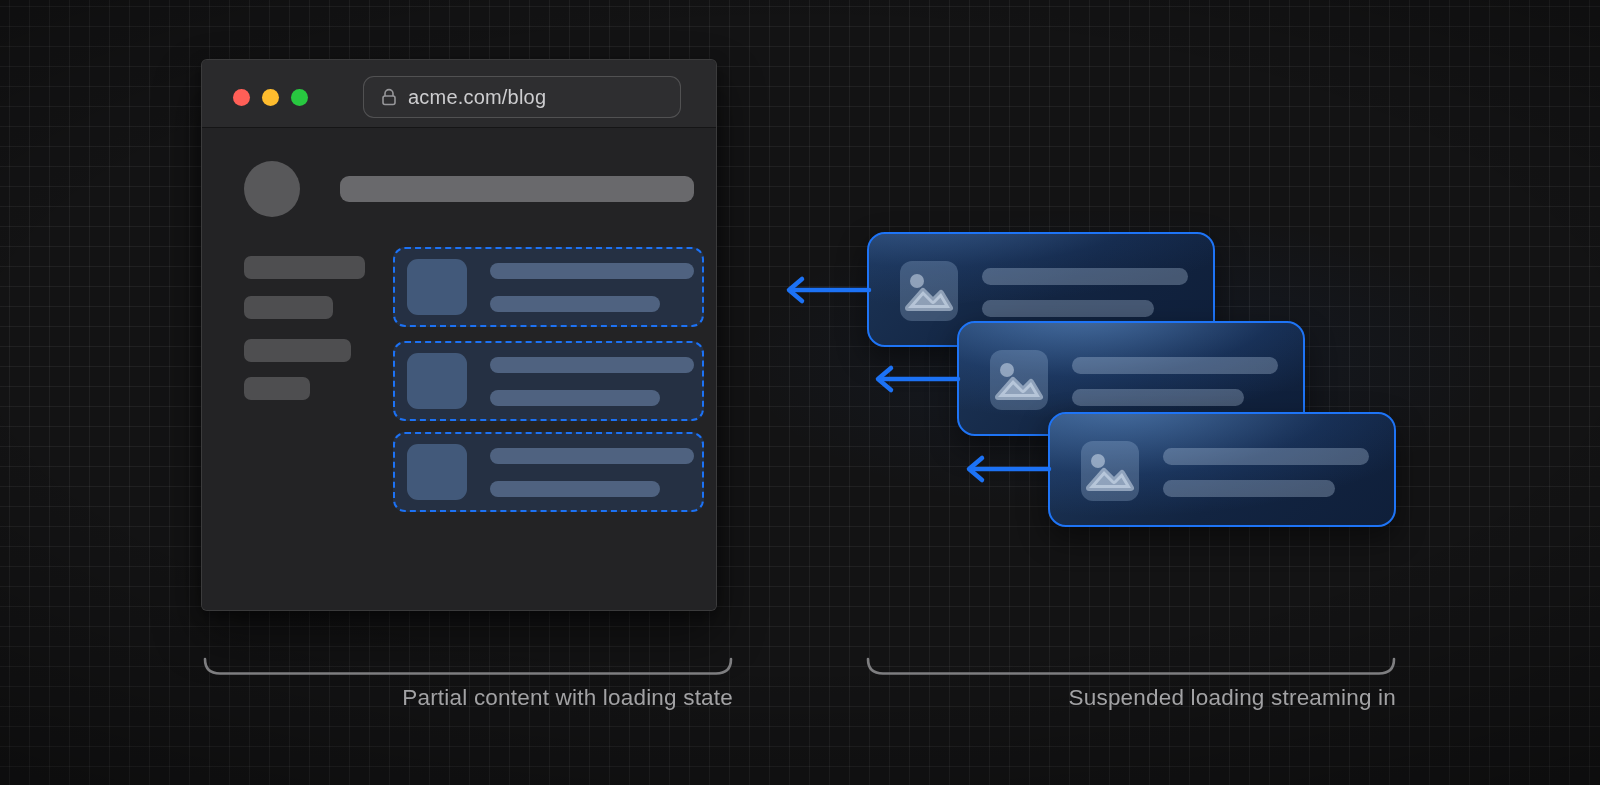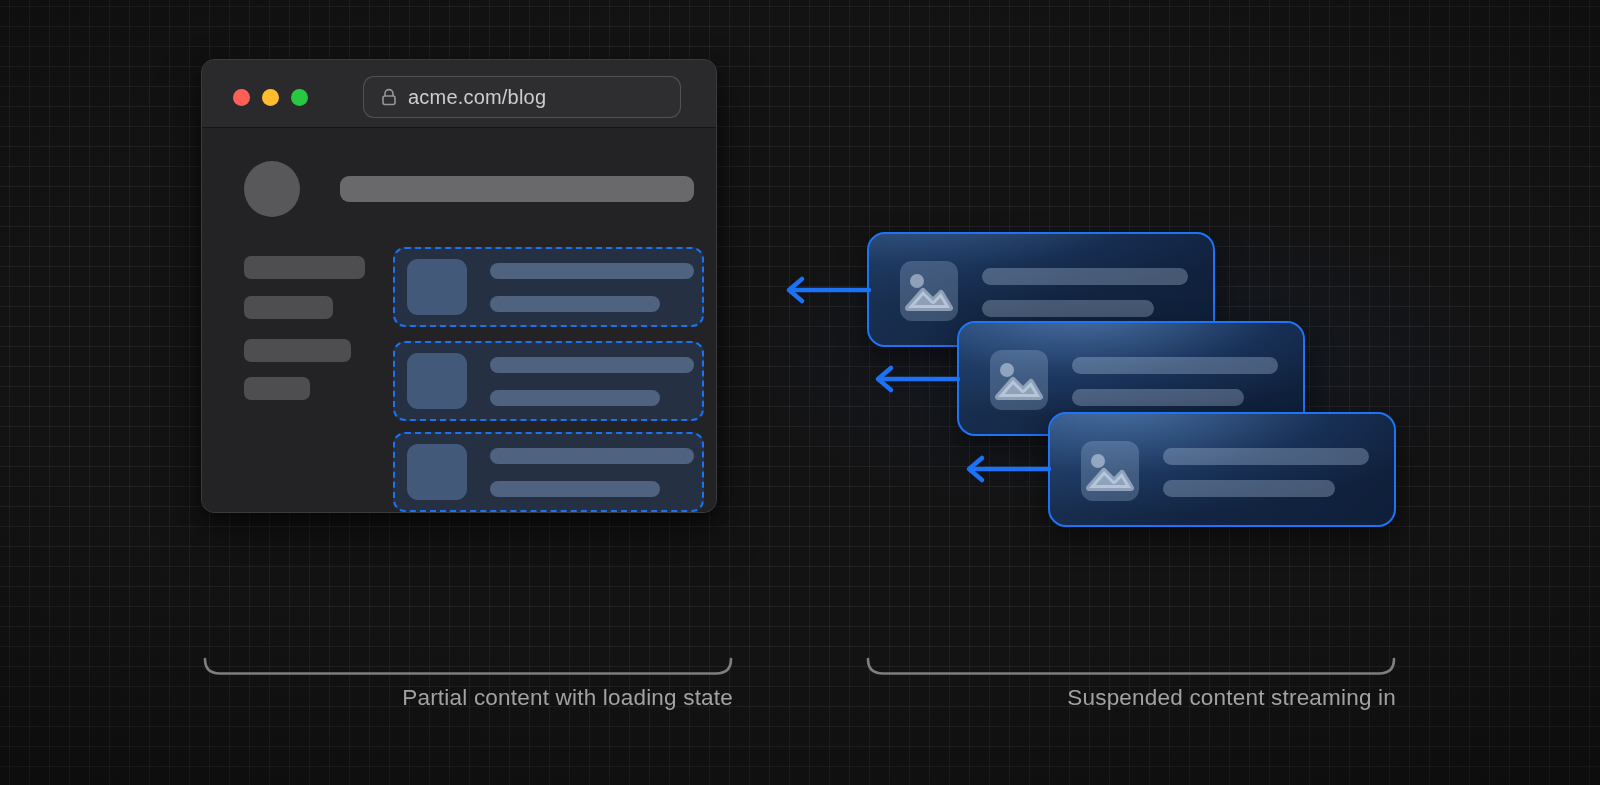--- a/index.html
+++ b/index.html
@@ -19,22 +19,22 @@
     background:radial-gradient(34% 28% at 70% 46%, rgba(40,110,230,0.08), transparent 70%);
   }
   .vignette {
     position:absolute; inset:0;
     background:radial-gradient(115% 95% at 50% 44%, rgba(0,0,0,0) 42%, rgba(0,0,0,0.62) 100%);
   }
   .content { position:absolute; inset:0; }
 
   
   .browser {
-    position:absolute; left:201px; top:59px; width:516px; height:454px;
-    background:#232325; border:1px solid rgba(255,255,255,0.11); border-radius:14px;
+    position:absolute; left:201px; top:59px; width:516px; height:552px;
+    background:#232325; border:1px solid rgba(255,255,255,0.11); border-radius:6px;
     box-shadow:0 24px 48px rgba(0,0,0,0.45), 0 4px 14px rgba(0,0,0,0.35);
     overflow:hidden;
   }
   .titlebar {
     position:absolute; left:0; top:0; right:0; height:68px;
     background:#2a2a2c; border-bottom:1px solid rgba(0,0,0,0.5);
     display:flex; align-items:center;
   }
   .lights { position:absolute; left:31px; top:29px; display:flex; gap:12px; }
   .light { width:17px; height:17px; border-radius:50%; }
@@ -232,16 +232,16 @@
       <svg width="530" height="22" viewBox="0 0 530 22" fill="none">
         <path d="M2,2 C2,12 7,16.5 17,16.5 L513,16.5 C523,16.5 528,12 528,2" stroke="#7e7e80" stroke-width="2.6" stroke-linecap="round"></path>
       </svg>
     </div>
     <div class="bracket right">
       <svg width="530" height="22" viewBox="0 0 530 22" fill="none">
         <path d="M2,2 C2,12 7,16.5 17,16.5 L513,16.5 C523,16.5 528,12 528,2" stroke="#7e7e80" stroke-width="2.6" stroke-linecap="round"></path>
       </svg>
     </div>
     <div class="caption left">Partial content with loading state</div>
-    <div class="caption right">Suspended content streaming in</div>
+    <div class="caption right">Suspended loading streaming in</div>
 
   </div>
 </div>
 
 </body></html>

